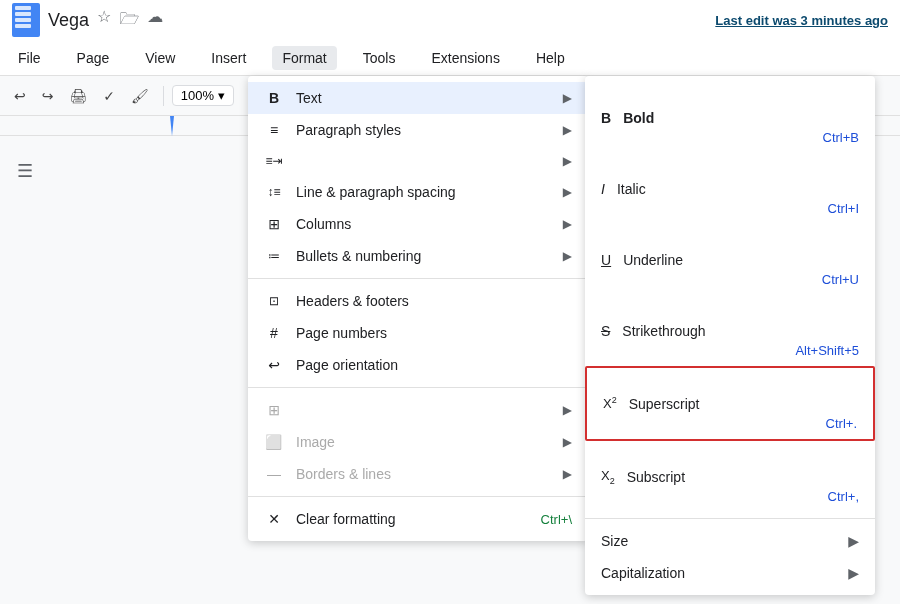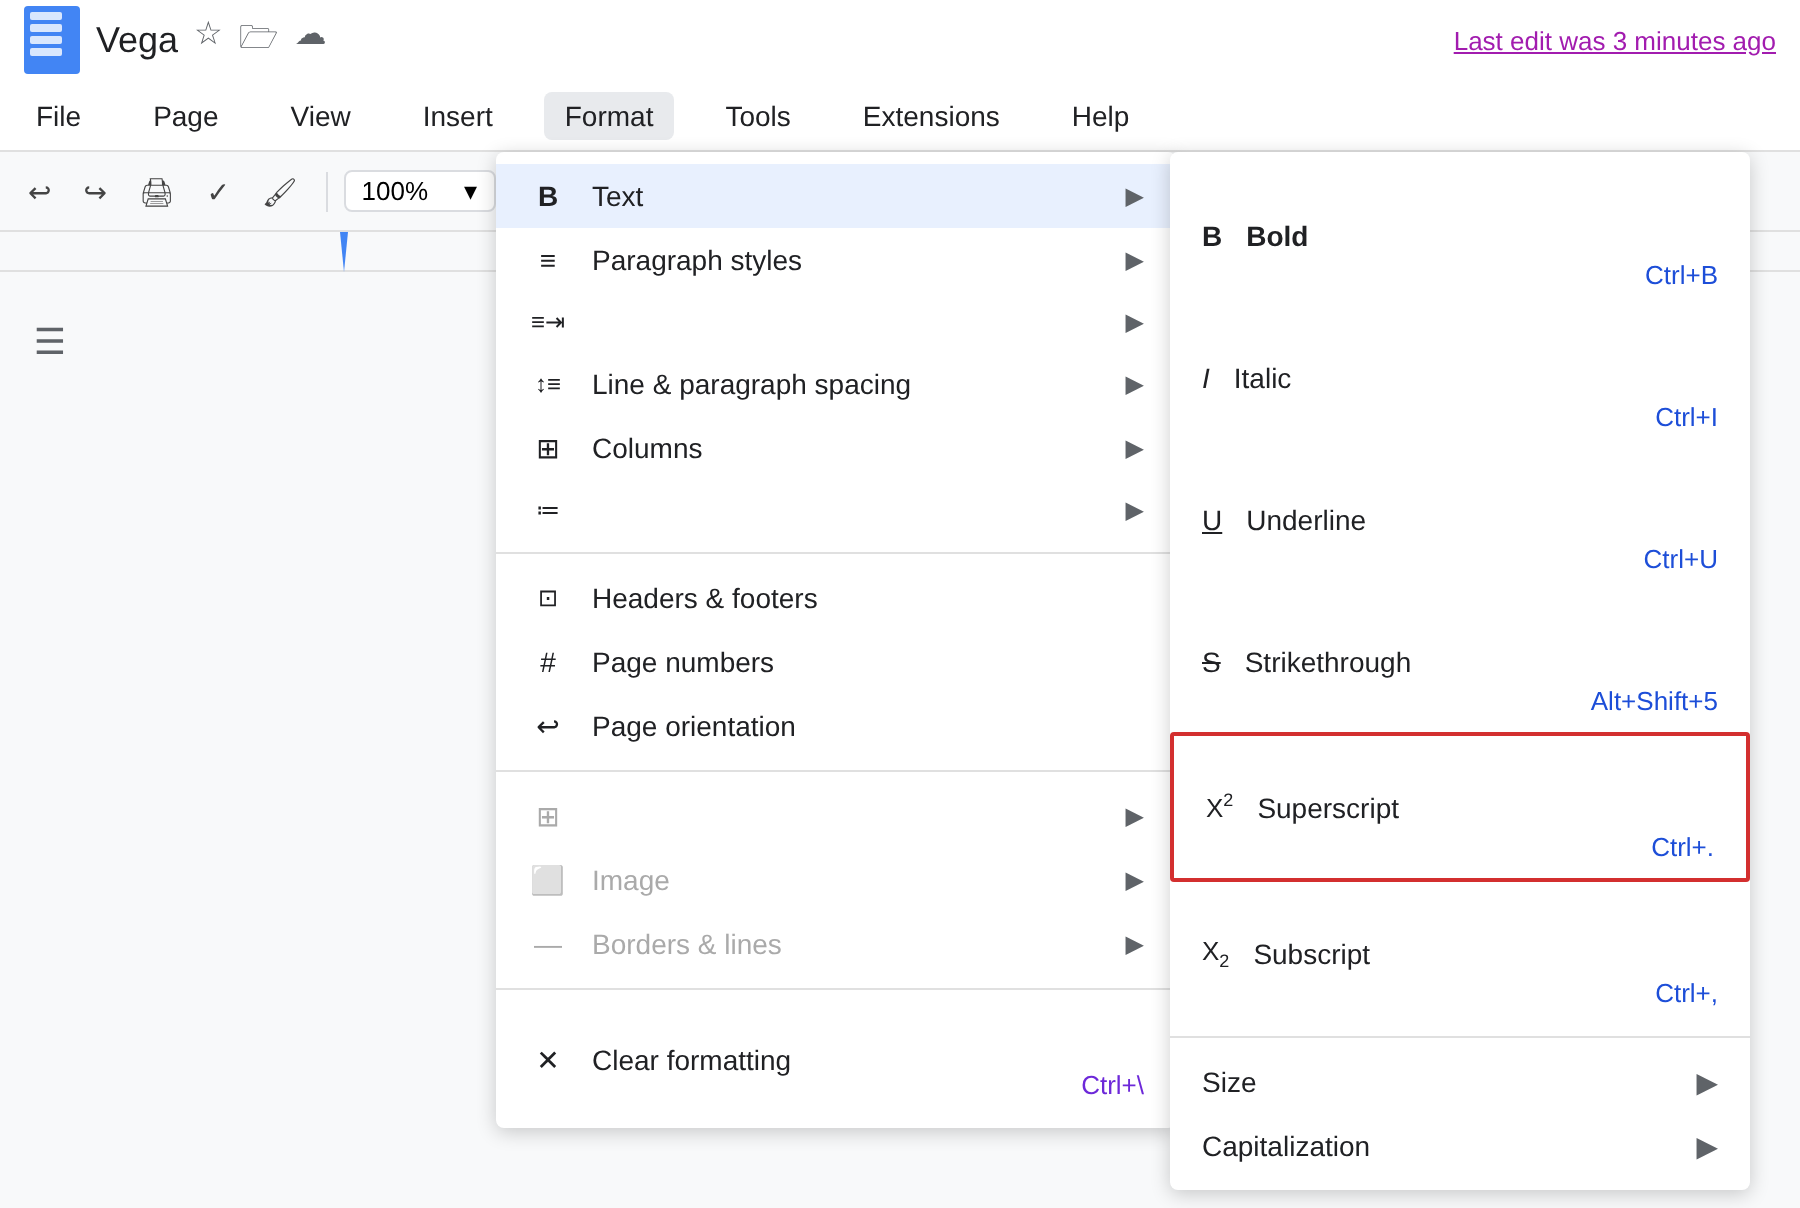--- a/index.html
+++ b/index.html
@@ -49,23 +49,24 @@
     .title-icons {
       display: flex;
       gap: 8px;
       color: #5f6368;
       font-size: 16px;
     }
     .title-icons span { cursor: pointer; }
     .last-edit {
       margin-left: auto;
       font-size: 13px;
-      color: #a21caf;
+      color: #0c4a6e;
       text-decoration: underline;
       cursor: pointer;
+      font-weight: bold;
     }
 
     
     .menu-bar {
       display: flex;
       align-items: center;
       height: 36px;
       background: #fff;
       padding: 0 8px;
       gap: 16px;
@@ -110,21 +111,21 @@
     }
     .toolbar-zoom {
       display: flex;
       align-items: center;
       padding: 2px 8px;
       border: 1px solid #dadce0;
       border-radius: 4px;
       background: #fff;
       cursor: pointer;
       font-size: 13px;
-      gap: 18px;
+      gap: 4px;
     }
 
     
     .doc-area {
       display: flex;
       height: calc(604px - 116px);
       background: #f8f9fa;
     }
     .sidebar-nav {
       width: 50px;
@@ -340,20 +341,21 @@
     <span class="item-label">Line &amp; paragraph spacing</span>
     <span class="item-arrow">▶</span>
   </div>
   <div class="dropdown-item">
     <span class="item-icon">⊞</span>
     <span class="item-label">Columns</span>
     <span class="item-arrow">▶</span>
   </div>
   <div class="dropdown-item">
     <span class="item-icon" style="font-size:12px;">≔</span>
+    <span class="item-label">Bullets &amp; numbering</span>
     <span class="item-arrow">▶</span>
   </div>
   <div class="dropdown-divider"></div>
   <div class="dropdown-item">
     <span class="item-icon" style="font-size:12px;">⊡</span>
     <span class="item-label">Headers &amp; footers</span>
   </div>
   <div class="dropdown-item">
     <span class="item-icon">#</span>
     <span class="item-label">Page numbers</span>
@@ -374,21 +376,21 @@
   </div>
   <div class="dropdown-item disabled">
     <span class="item-icon">—</span>
     <span class="item-label">Borders &amp; lines</span>
     <span class="item-arrow">▶</span>
   </div>
   <div class="dropdown-divider"></div>
   <div class="dropdown-item">
     <span class="item-icon">✕</span>
     <span class="item-label">Clear formatting</span>
-    <span style="margin-left:auto; color:#6d28d9; font-size:13px;margin-top:26px;">Ctrl+\</span>
+    <span style="margin-left:auto; color:#15803d; font-size:13px;">Ctrl+\</span>
   </div>
 </div>
 
 <div class="text-submenu">
   <div class="submenu-item">
     <span class="item-icon bold-text">B</span>
     <span class="item-label bold-text">Bold</span>
     <span class="sub-shortcut">Ctrl+B</span>
   </div>
   <div class="submenu-item">

